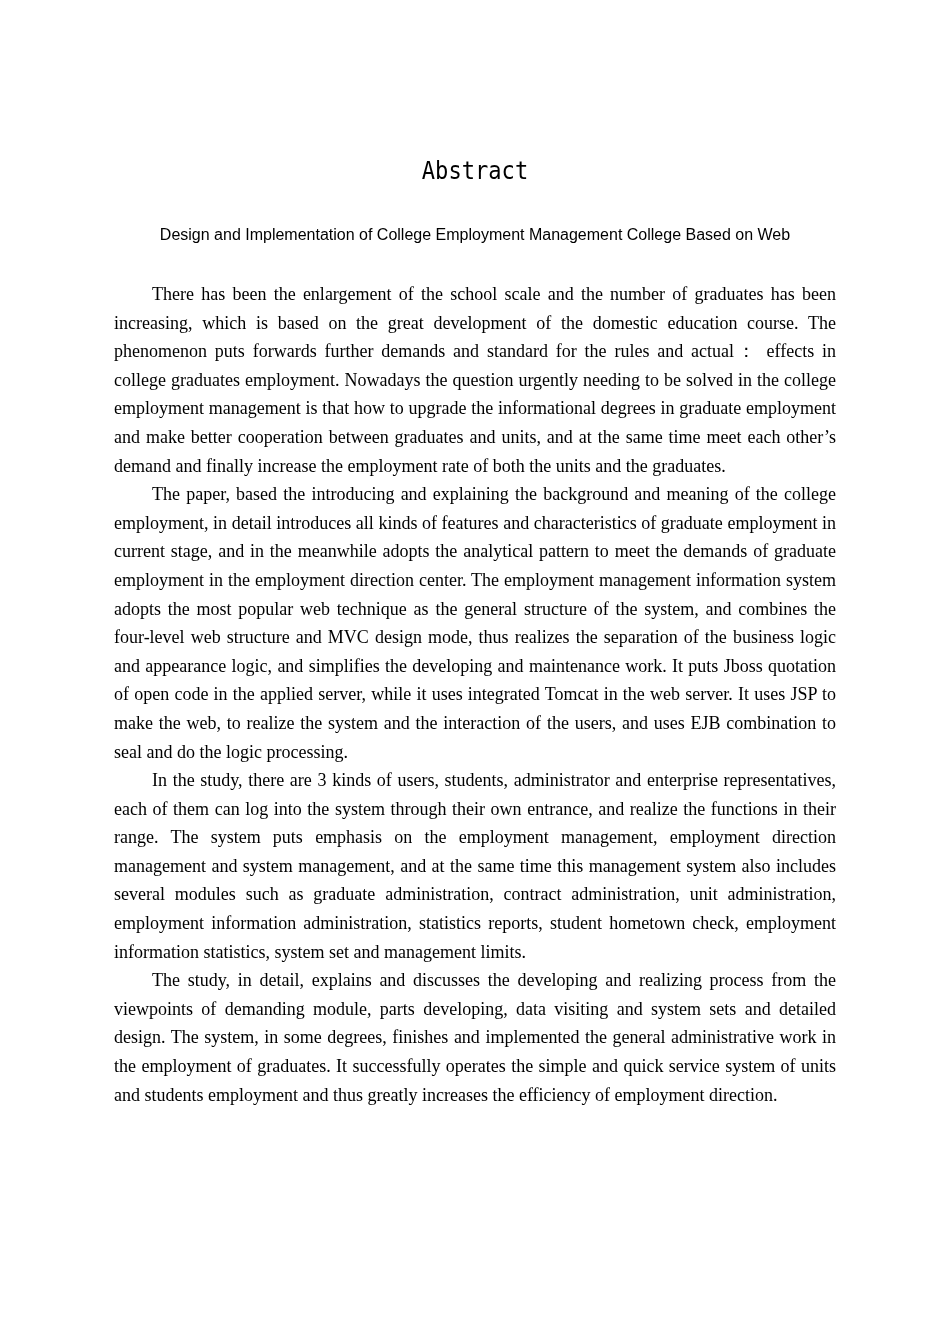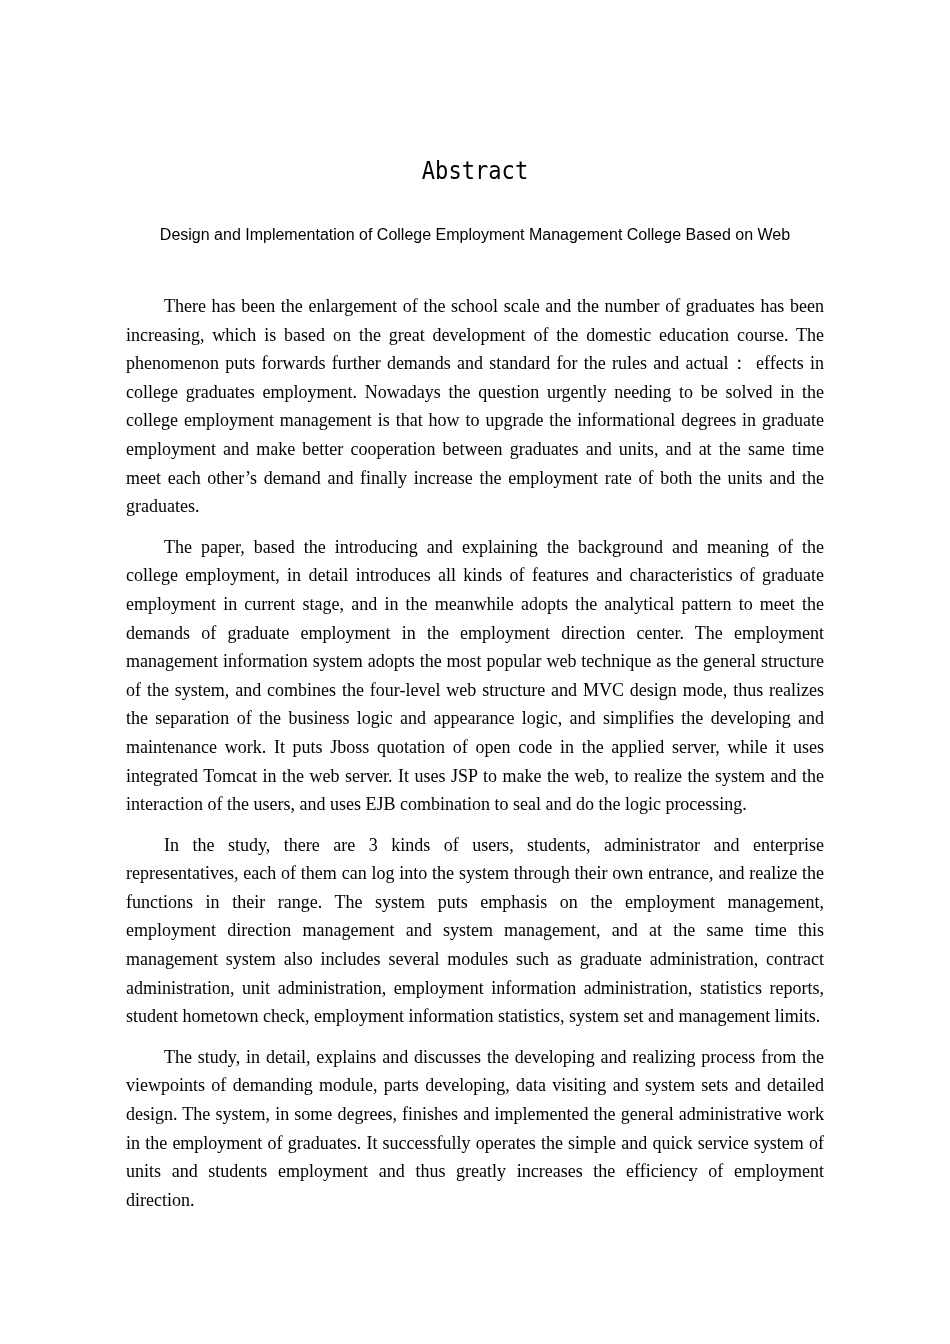--- a/index.html
+++ b/index.html
@@ -50,21 +50,21 @@
       position: absolute;
       left: 114px;
       top: 280px;
       width: 722px;
       font-family: "Liberation Serif", serif;
       font-size: 18px;
       line-height: 28.6px;
       text-align: justify;
     }
     .body p {
-      margin: 12px;
+      margin: 0;
       text-indent: 38px;
     }
   </style>
 </head>
 <body>
 
 <div class="page">
   <div class="title">Abstract</div>
   <div class="subtitle">Design and Implementation of College Employment Management College Based on Web</div>
   <div class="body">

